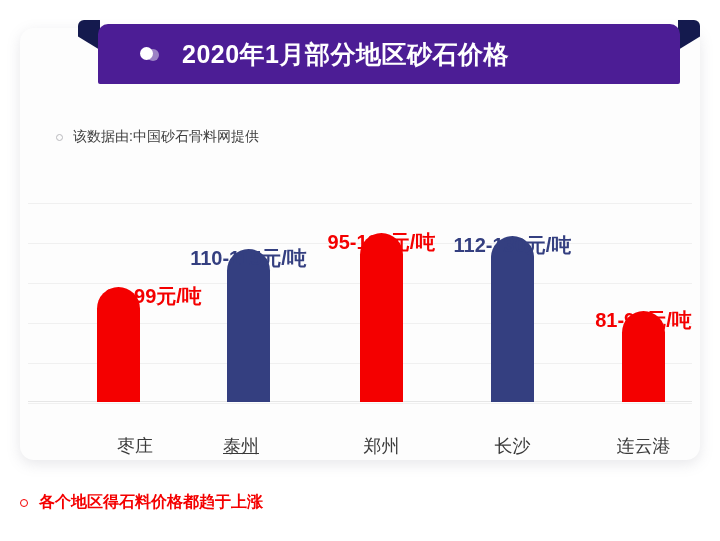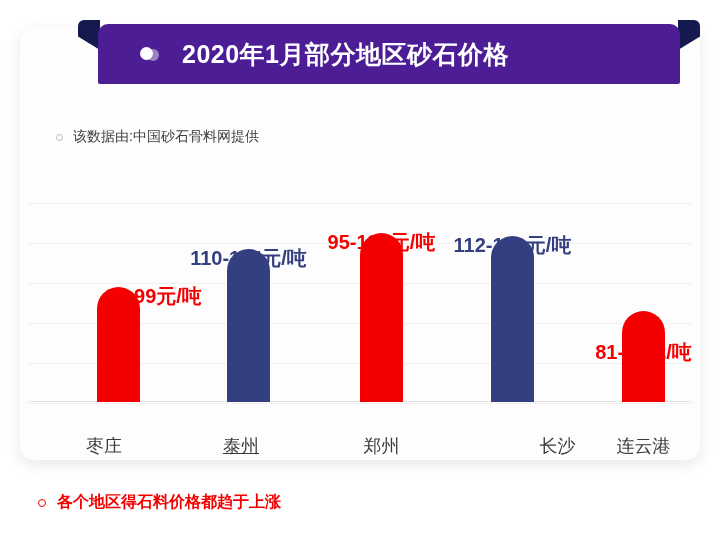--- a/index.html
+++ b/index.html
@@ -171,21 +171,21 @@
     top: 0;
     font-size: 18px;
     color: #3a3a3a;
     white-space: nowrap;
     transform: translateX(-50%);
   }
 
   
   #footer-row {
     position: absolute;
-    left: 38px;
+    left: 20px;
     top: 492px;
     display: flex;
     align-items: center;
   }
   #footer-row .circle-bullet {
     width: 8px;
     height: 8px;
     border-color: #f40000;
     border-width: 1.6px;
   }
@@ -234,29 +234,29 @@
         <div class="bar navy" style="left: 207px; width: 43px; height: 153px;"></div>
         <div class="bar red" style="left: 340px; width: 43px; height: 169px;"></div>
         <div class="bar navy" style="left: 471px; width: 43px; height: 166px;"></div>
         <div class="bar red" style="left: 602px; width: 43px; height: 91px;"></div>
       </div>
     <div id="bar-labels">
         <div class="bar-label red" style="left: 98.5px; top: 113px; margin-left: 35px;">88-99元/吨</div>
         <div class="bar-label navy" style="left: 228.5px; top: 75px;">110-115元/吨</div>
         <div class="bar-label red" style="left: 361.5px; top: 59px;">95-130元/吨</div>
         <div class="bar-label navy" style="left: 492.5px; top: 62px;">112-130元/吨</div>
-        <div class="bar-label red" style="left: 623.5px; top: 137px; margin-top: 32px;">81-95元/吨</div>
+        <div class="bar-label red" style="left: 623.5px; top: 137px;">81-95元/吨</div>
       </div>
   </div>
 
   <div id="categories">
-      <div class="cat-label" style="left: 84px; text-align: center;">枣庄</div>
+      <div class="cat-label" style="left: 115px; text-align: center;">枣庄</div>
       <div class="cat-label" style="left: 221px; text-decoration: underline;">泰州</div>
       <div class="cat-label" style="left: 361.5px;">郑州</div>
-      <div class="cat-label" style="left: 492.5px; margin-left: 45px;">长沙</div>
+      <div class="cat-label" style="left: 492.5px;">长沙</div>
       <div class="cat-label" style="left: 623.5px;">连云港</div>
     </div>
 
 </div>
 
 <div id="footer-row">
   <span class="circle-bullet"></span>
   <span id="footer-text">各个地区得石料价格都趋于上涨</span>
 </div>
 

